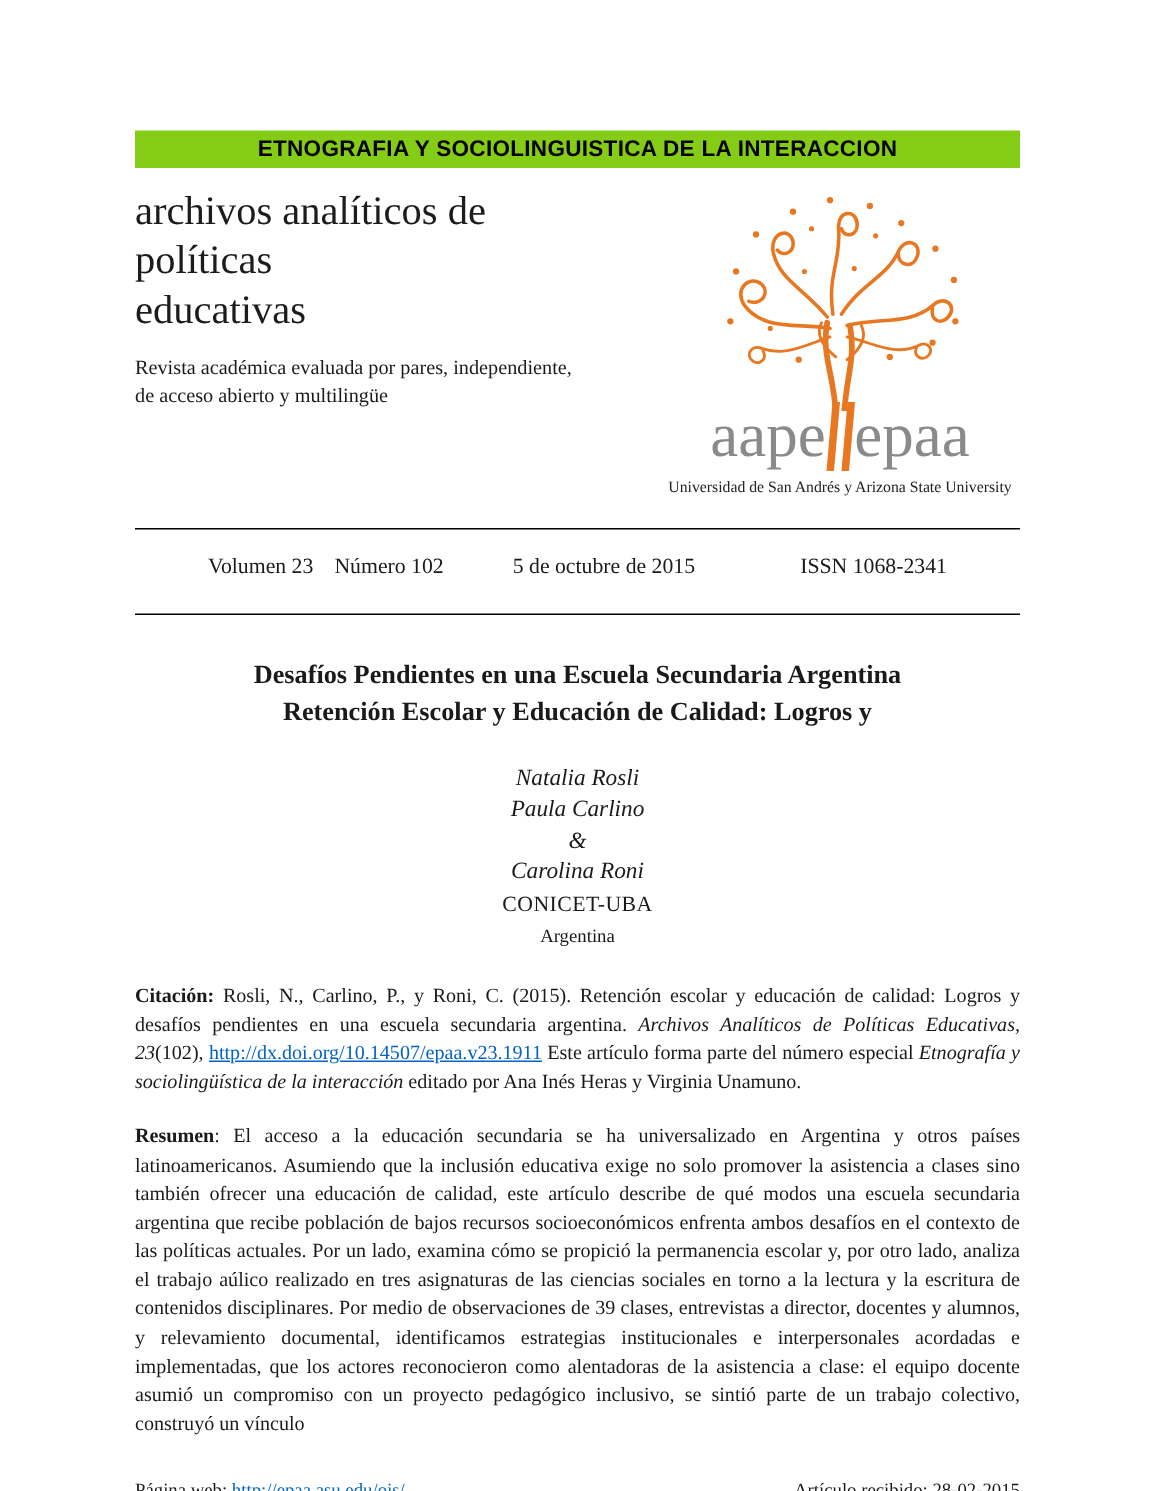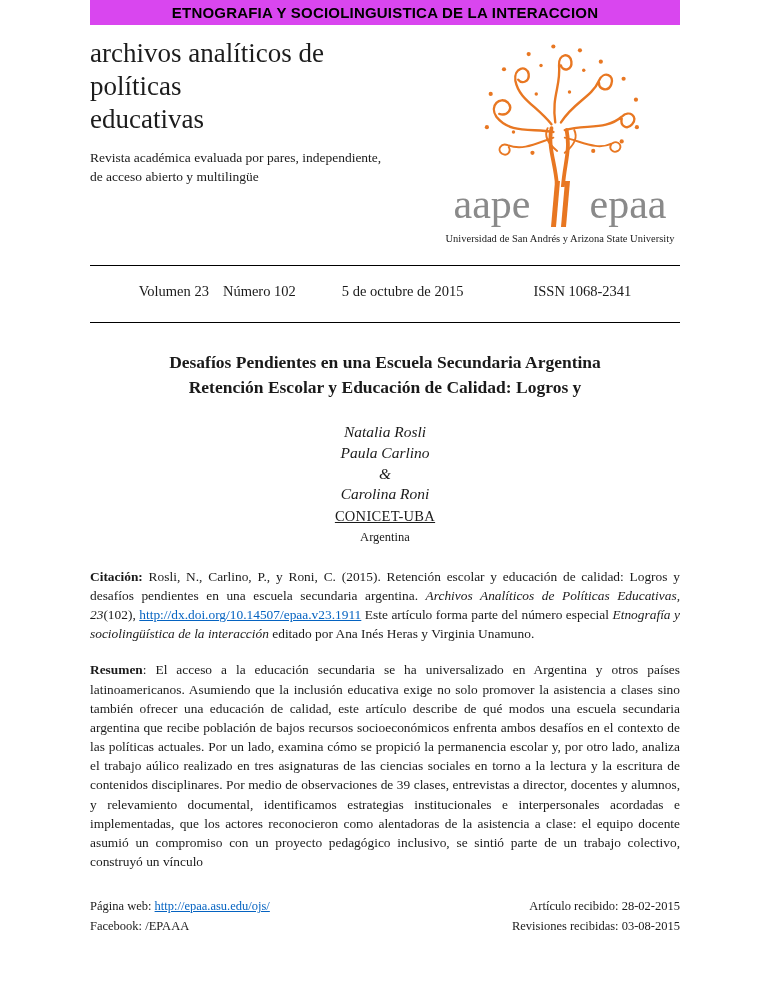--- a/index.html
+++ b/index.html
@@ -8,39 +8,40 @@
     width: 768px; height: 994px;
     background: #ffffff;
     font-family: "Liberation Serif", serif;
     color: #1a1a1a;
     position: relative;
     overflow: hidden;
   }
   .content { position: absolute; left: 90px; top: 0; width: 590px; }
 
   .banner {
-    background: #d946ef;
+    margin-top: 87px;
+    background: #84cc16;
     height: 25px;
     display: flex; align-items: center; justify-content: center;
     font-family: "Liberation Sans", sans-serif;
     font-weight: bold; font-size: 15px; color: #000;
     letter-spacing: 0.2px;
   }
 
   .header { position: relative; height: 228px; }
   .journal-title {
     font-size: 27px; line-height: 1.22; margin-top: 12px; color: #1c1c1c;
     width: 330px;
   }
   .journal-subtitle { font-size: 13.5px; line-height: 1.4; margin-top: 13px; width: 330px; }
 
   .logo { position: absolute; top: 0; right: -6px; width: 252px; }
   .logo-canopy { display: block; margin: 0 auto; }
   .logo-wordmark {
-    display: flex; align-items: center; justify-content: center; gap: 22px;
+    display: flex; align-items: center; justify-content: center; gap: 2px;
     color: #8a8a8a; font-size: 42px; line-height: 1; margin-top: -6px; text-align: right;
   }
   .trunk { display: inline-flex; gap: 5px; transform: skewX(-5deg); }
   .trunk i { width: 5px; height: 46px; background: #E87722; display: block; }
   .logo-caption { font-size: 10.5px; text-align: center; margin-top: 6px; color: #222; }
 
   .masthead {
     border-top: 1px solid #000; border-bottom: 1px solid #000;
     padding: 6px 0 22px;
     display: flex; justify-content: center; align-items: baseline;
@@ -50,21 +51,21 @@
   .mh-date { margin-left: 46px; }
   .mh-issn { margin-left: 70px; margin-top: 11px; }
 
   .article-title {
     text-align: center; font-weight: bold;
     font-size: 17.5px; line-height: 1.42; margin-top: 27px;
   }
 
   .authors { text-align: center; margin-top: 22px; font-size: 15.5px; line-height: 1.35; }
   .author { font-style: italic; }
-  .affiliation { font-size: 14.5px; margin-top: 2px; letter-spacing: 0.3px; text-decoration: underline; }
+  .affiliation { font-size: 14.5px; margin-top: 2px; letter-spacing: 0.3px; }
   .country { font-size: 12.5px; margin-top: 2px; }
 
   .body-text { font-size: 13.4px; line-height: 1.43; text-align: justify; margin: 0; }
   .citation { margin-top: 21px; }
   .abstract { margin-top: 17px; }
   .link { color: #0563C1; text-decoration: underline; cursor: pointer; font-family: Liberation Serif, serif; }
   .it { font-style: italic; }
   .bd { font-weight: bold; }
 
   .footer {

